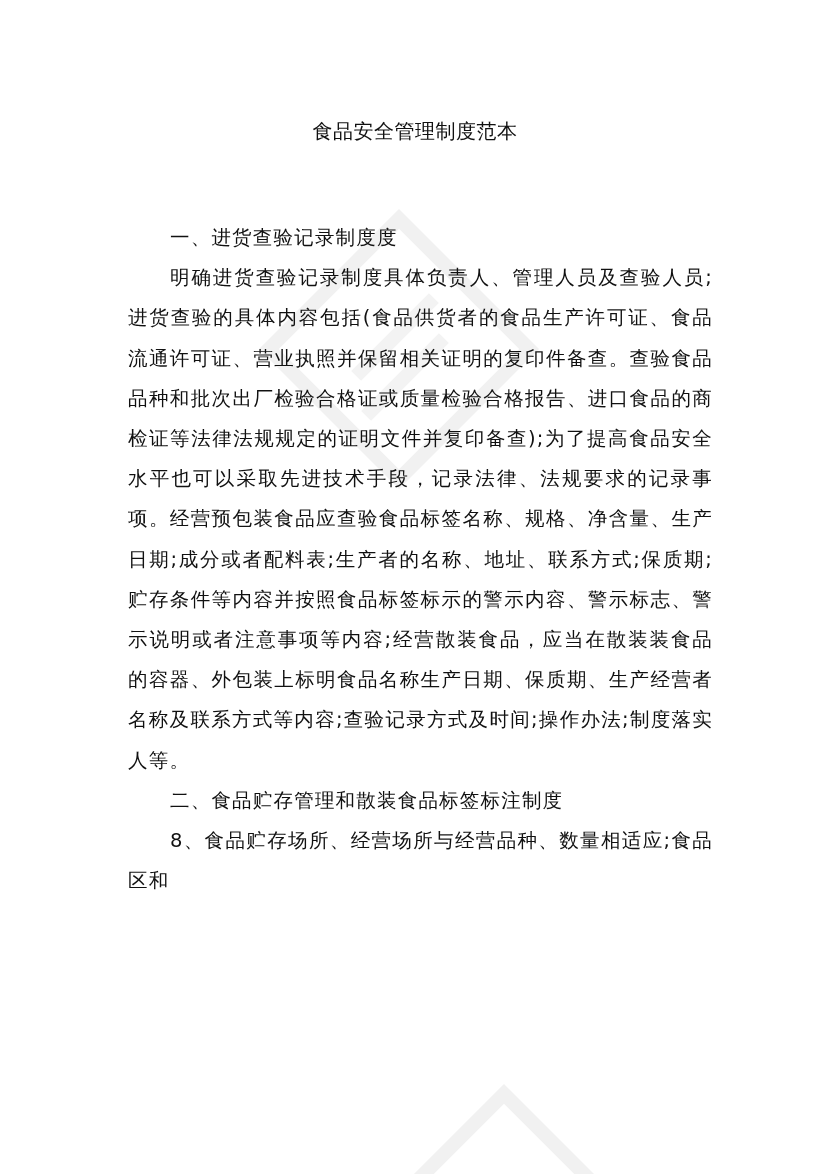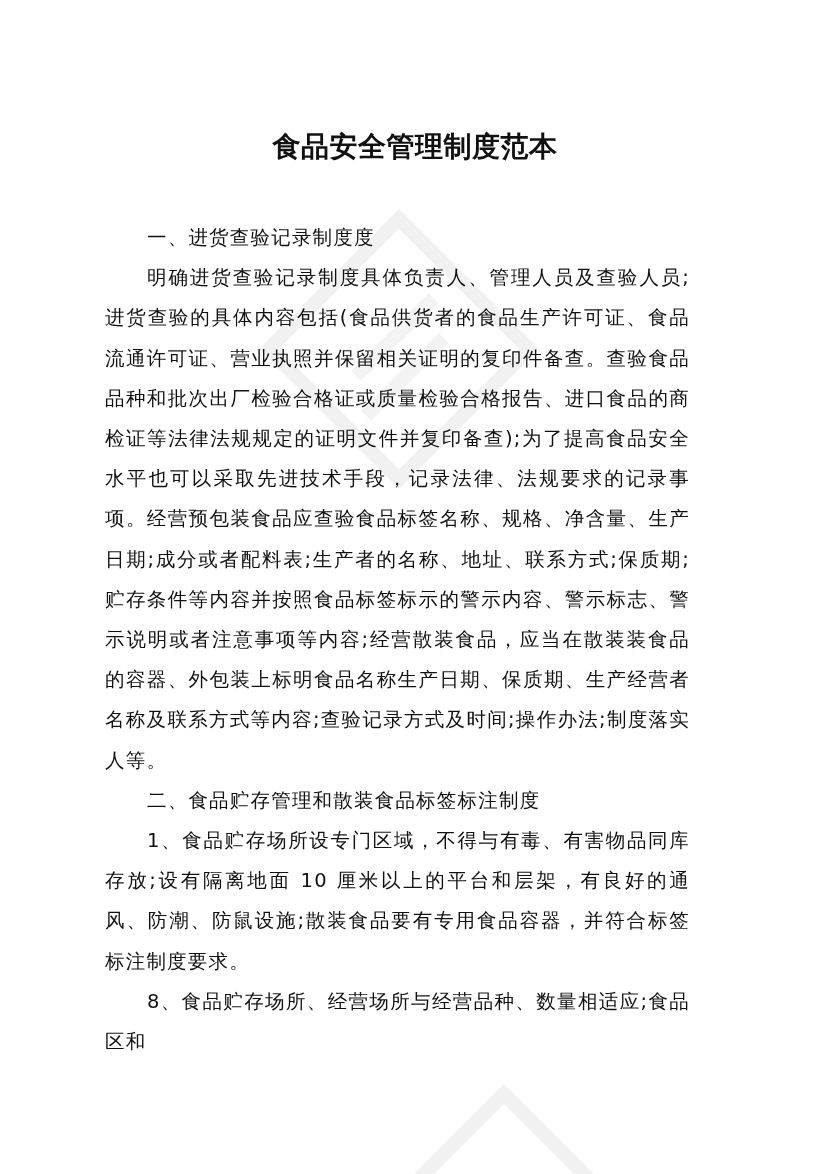--- a/index.html
+++ b/index.html
@@ -33,29 +33,29 @@
     .wm-bar {
       position: absolute;
       background: #f3f3f3;
       transform: rotate(-45deg);
       pointer-events: none;
     }
     .title {
       position: absolute;
       left: 0;
       width: 830px;
-      top: 128px;
+      top: 118px;
       text-align: center;
-      font-size: 28px;
-      font-weight: bold;
+      font-size: 20px;
+      font-weight: normal;
       letter-spacing: 0.5px;
     }
     .content {
       position: absolute;
-      left: 105px;
+      left: 128px;
       top: 218px;
       width: 585px;
       font-size: 19.5px;
       line-height: 40.2px;
       letter-spacing: 1.2px;
       text-align: justify;
       text-align-last: left;
     }
     .content p {
       margin: 0;
@@ -73,17 +73,16 @@
   <div class="wm-bar" style="left:340px;top:330px;width:110px;height:14px;"></div>
   <div class="wm-bar" style="left:350px;top:370px;width:110px;height:14px;"></div>
   <div class="watermark wm-2"></div>
 
   <div class="title">食品安全管理制度范本</div>
 
   <div class="content">
     <p class="indent">一、进货查验记录制度度</p>
     <p class="indent">明确进货查验记录制度具体负责人、管理人员及查验人员;进货查验的具体内容包括(食品供货者的食品生产许可证、食品流通许可证、营业执照并保留相关证明的复印件备查。查验食品品种和批次出厂检验合格证或质量检验合格报告、进口食品的商检证等法律法规规定的证明文件并复印备查);为了提高食品安全水平也可以采取先进技术手段，记录法律、法规要求的记录事项。经营预包装食品应查验食品标签名称、规格、净含量、生产日期;成分或者配料表;生产者的名称、地址、联系方式;保质期;贮存条件等内容并按照食品标签标示的警示内容、警示标志、警示说明或者注意事项等内容;经营散装食品，应当在散装装食品的容器、外包装上标明食品名称生产日期、保质期、生产经营者名称及联系方式等内容;查验记录方式及时间;操作办法;制度落实人等。</p>
     <p class="indent">二、食品贮存管理和散装食品标签标注制度</p>
-    <p class="indent">1、食品贮存场所设专门区域，不得与有毒、有害物品同库存放;设有隔离地面 10 厘米以上的平台和层架，有良好的通风、防潮、防鼠设施;散装食品要有专用食品容器，并符合标签标注制度要求。</p>
     <p class="indent">8、食品贮存场所、经营场所与经营品种、数量相适应;食品区和</p>
   </div>
 
 </div>
 
 </body></html>

